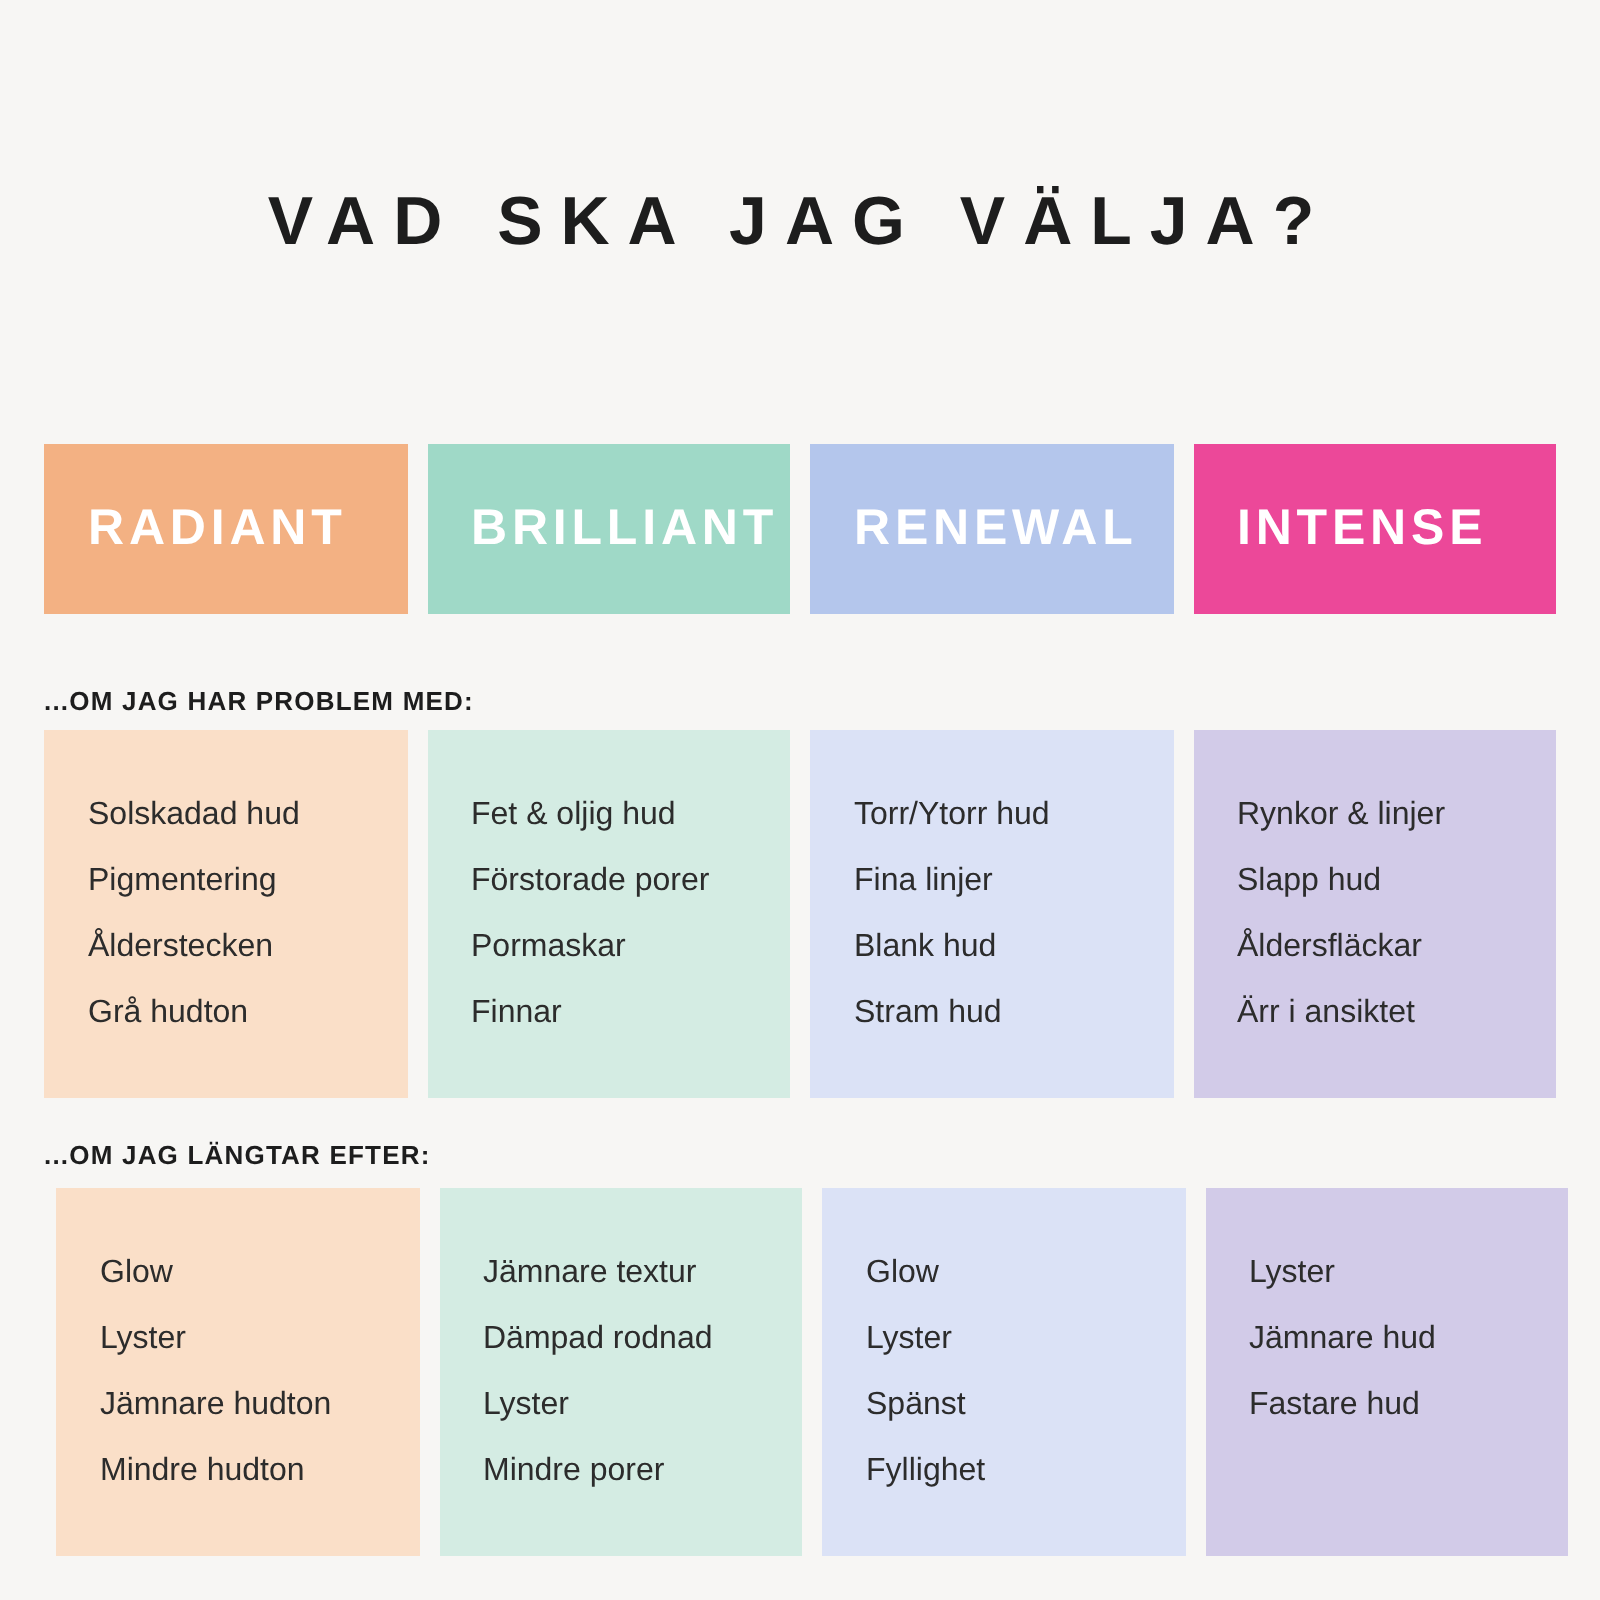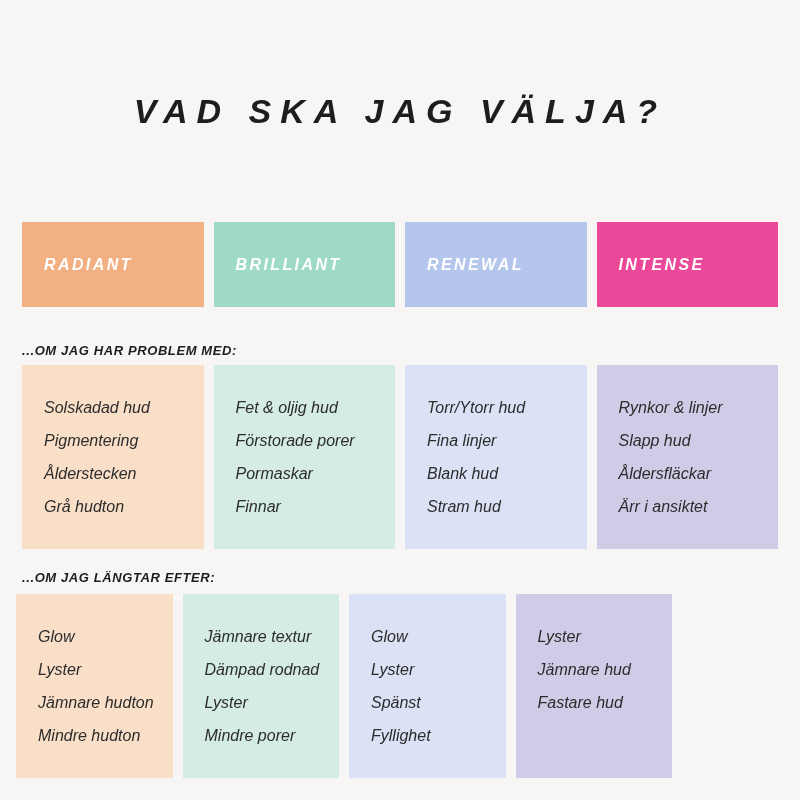--- a/index.html
+++ b/index.html
@@ -12,21 +12,20 @@
     background: #f7f6f4;
     font-family: "Liberation Sans", sans-serif;
     color: #2b2b2b;
     overflow: hidden;
   }
   .page {
     position: relative;
     width: 800px;
     height: 800px;
     box-sizing: border-box;
-    font-style: italic;
   }
   .title {
     position: absolute;
     top: 92px;
     left: 0;
     width: 800px;
     text-align: center;
     font-size: 34px;
     font-weight: bold;
     letter-spacing: 9px;
@@ -45,21 +44,21 @@
   .col {
     width: 182px;
   }
   .head {
     height: 85px;
     display: flex;
     align-items: center;
     padding-left: 22px;
     box-sizing: border-box;
     color: #ffffff;
-    font-size: 16px;
+    font-size: 25px;
     font-weight: bold;
     letter-spacing: 2.4px;
   }
   .section-label {
     position: absolute;
     left: 22px;
     font-size: 13px;
     font-weight: bold;
     letter-spacing: 0.6px;
     color: #1d1d1d;
@@ -69,22 +68,22 @@
 
   .panels-problem {
     position: absolute;
     top: 365px;
     left: 22px;
     width: 756px;
   }
   .panels-longing {
     position: absolute;
     top: 594px;
-    left: 16px;
-    width: 656px;
+    left: 28px;
+    width: 756px;
   }
   .panel {
     width: 182px;
     box-sizing: border-box;
     padding: 26px 0 26px 22px;
   }
   .panel .item {
     font-size: 16px;
     line-height: 33px;
     color: #2c2c2c;

